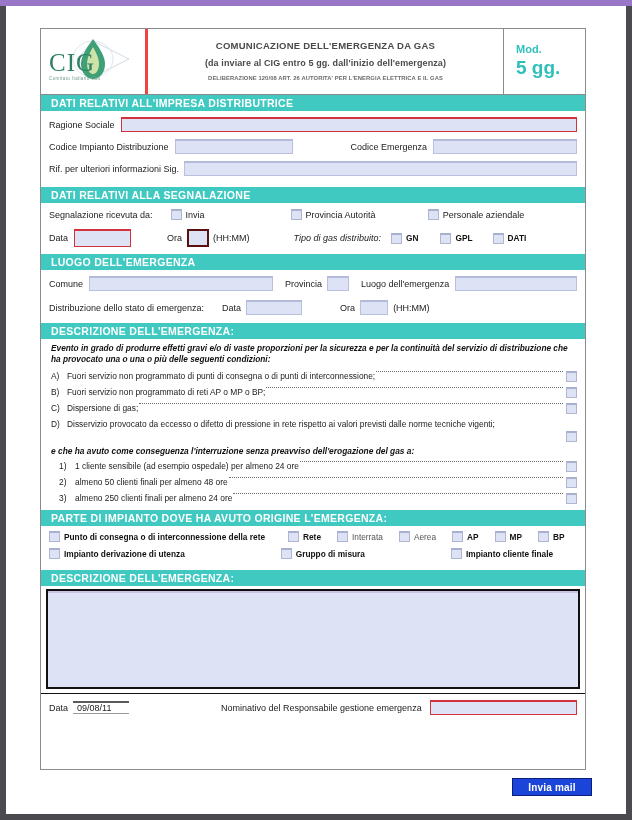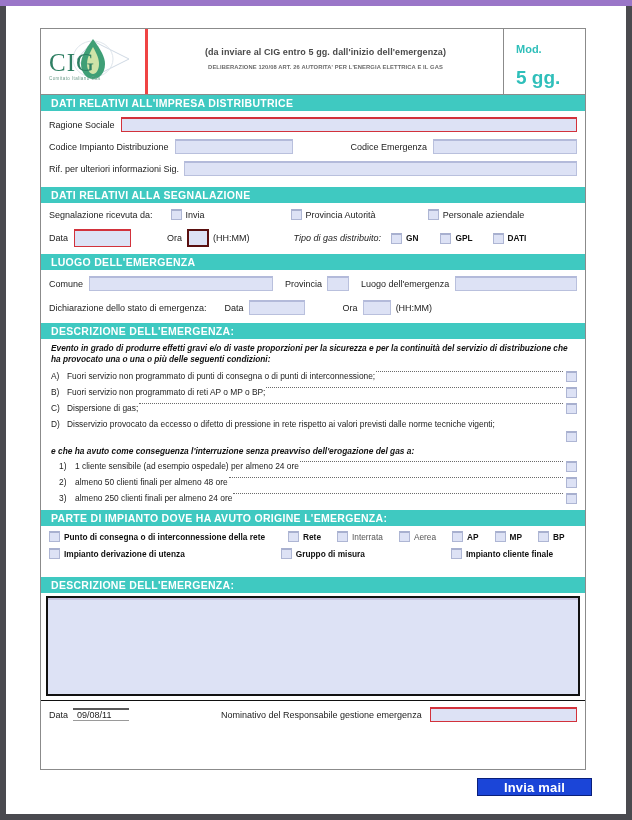--- a/index.html
+++ b/index.html
@@ -62,21 +62,21 @@
     padding-top: 11px;
   }
   .t1 { font-size: 9.5px; font-weight: bold; color: #4a4a4a; letter-spacing: .25px; }
   .t2 { font-size: 9px; font-weight: bold; color: #4a4a4a; margin-top: 7px; letter-spacing: .1px; }
   .t3 { font-size: 5.8px; font-weight: bold; color: #6a6a6a; margin-top: 7px; letter-spacing: .1px; }
   .hdr-mod {
     width: 82px; flex: none; border-left: 1px solid #8b8b8b;
     padding: 14px 0 0 12px; color: #2fbfba;
   }
   .mod-small { font-size: 11px; font-weight: bold; }
-  .mod-big { font-size: 19px; font-weight: bold; margin-top: 12px; }
+  .mod-big { font-size: 19px; font-weight: bold; margin-top: 2px; }
 
   
   .bar {
     background: #3fc9c1; color: #ffffff;
     font-size: 10.5px; font-weight: bold;
     padding: 2px 0 2px 10px; letter-spacing: .3px;
     height: 16px; line-height: 12px;
   }
 
   
@@ -143,24 +143,24 @@
   .footer { border-top: 1px solid #111; padding: 6px 8px 7px 8px; display: flex; align-items: center; }
   .date-val {
     font-size: 9px; color: #222; padding: 0 4px;
     border-top: 2px solid #5a5a5a; border-bottom: 1px solid #9a9a9a;
     margin-left: 5px; min-width: 56px;
   }
   .resp-lbl { font-size: 9px; color: #222; margin-left: 92px; }
 
   .send-wrap { position: absolute; right: 34px; top: 772px; }
   .send-btn {
-    width: 115px; height: 18px;
+    width: 80px; height: 18px;
     background: #1b45d8; color: #ffffff;
     border: 1px solid #0a1f7a;
-    font-size: 13px; font-weight: bold;
+    font-size: 10px; font-weight: bold;
     display: flex; align-items: center; justify-content: center;
     letter-spacing: .2px; cursor: pointer;
   }
 </style>
 </head>
 <body>
 
 <div id="app">
   <div class="top-strip"></div>
   <div class="chrome-left"></div>
@@ -177,20 +177,21 @@
               <polygon points="46,4 82,22 46,40 30,22" fill="none" stroke="#cfd9e4" stroke-width="1"></polygon>
               <ellipse cx="46" cy="22" rx="20" ry="18" fill="none" stroke="#dfe6ec" stroke-width="1"></ellipse>
               <path d="M46 2 C54 13 58 20 58 27 C58 36 52 42 46 42 C40 42 34 36 34 27 C34 20 38 13 46 2 Z" fill="#3f9f76"></path>
               <path d="M46 10 C50 17 52 22 52 27 C52 33 49 37 46 37 C43 37 40 33 40 27 C40 22 42 17 46 10 Z" fill="#cfe3a8"></path>
             </svg>
             <div class="logo-text">CIG</div>
             <div class="logo-sub">Comitato Italiano Gas</div>
           </div>
         </div>
         <div class="hdr-title">
+          <div class="t1">COMUNICAZIONE DELL'EMERGENZA DA GAS</div>
           <div class="t2">(da inviare al CIG entro 5 gg. dall'inizio dell'emergenza)</div>
           <div class="t3">DELIBERAZIONE 120/08 ART. 26 AUTORITA' PER L'ENERGIA ELETTRICA E IL GAS</div>
         </div>
         <div class="hdr-mod">
           <div class="mod-small">Mod.</div>
           <div class="mod-big">5 gg.</div>
         </div>
       </div>
 
       <div class="bar">DATI RELATIVI ALL'IMPRESA DISTRIBUTRICE</div>
@@ -254,21 +255,21 @@
       <div class="s3">
         <div class="row" style="margin-bottom:9px;">
           <span class="lbl">Comune</span>
           <div class="fld" style="width:184px; margin-left:6px;"></div>
           <span class="lbl" style="margin-left:12px;">Provincia</span>
           <div class="fld" style="width:22px; margin-left:5px;"></div>
           <span class="lbl" style="margin-left:12px;">Luogo dell'emergenza</span>
           <div class="fld" style="flex:1; margin-left:6px;"></div>
         </div>
         <div class="row" style="margin-bottom:3px;">
-          <span class="lbl">Dichiarazione dello stato di emergenza:</span>
+          <span class="lbl">Distribuzione dello stato di emergenza:</span>
           <span class="lbl" style="margin-left:18px;">Data</span>
           <div class="fld" style="width:56px; margin-left:5px;"></div>
           <span class="lbl" style="margin-left:38px;">Ora</span>
           <div class="fld" style="width:28px; margin-left:5px;"></div>
           <span class="lbl" style="margin-left:5px;">(HH:MM)</span>
         </div>
       </div>
 
       <div class="bar">DESCRIZIONE DELL'EMERGENZA:</div>
       <div class="s4">
@@ -345,21 +346,21 @@
           </div>
           <div class="pi-item" style="margin-left:16px;">
             <span class="cbx"></span>
             <span class="pi-lbl">MP</span>
           </div>
           <div class="pi-item" style="margin-left:16px;">
             <span class="cbx"></span>
             <span class="pi-lbl">BP</span>
           </div>
         </div>
-        <div class="pi-row" style="margin-bottom:13px;">
+        <div class="pi-row" style="margin-bottom:6px;">
           <div class="pi-item">
             <span class="cbx"></span>
             <span class="pi-lbl">Impianto derivazione di utenza</span>
           </div>
           <div class="pi-item" style="margin-left:96px;">
             <span class="cbx"></span>
             <span class="pi-lbl">Gruppo di misura</span>
           </div>
           <div class="pi-item" style="margin-left:86px;">
             <span class="cbx"></span>

